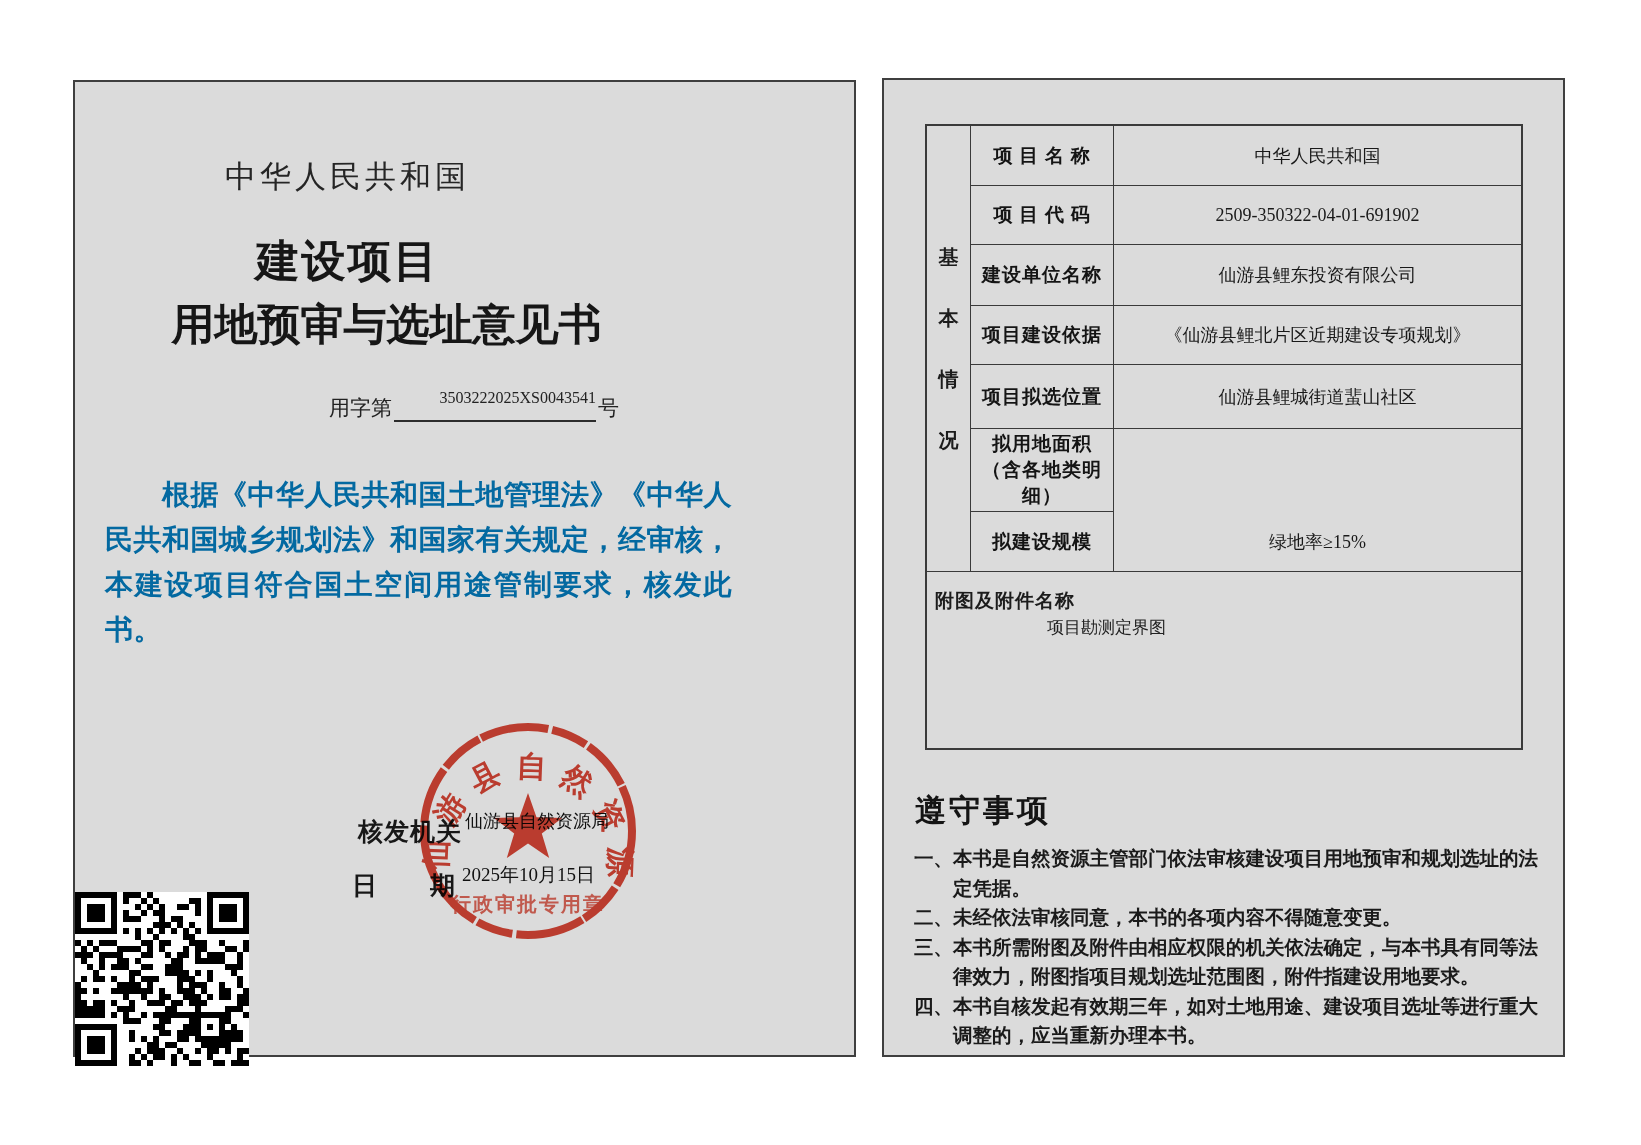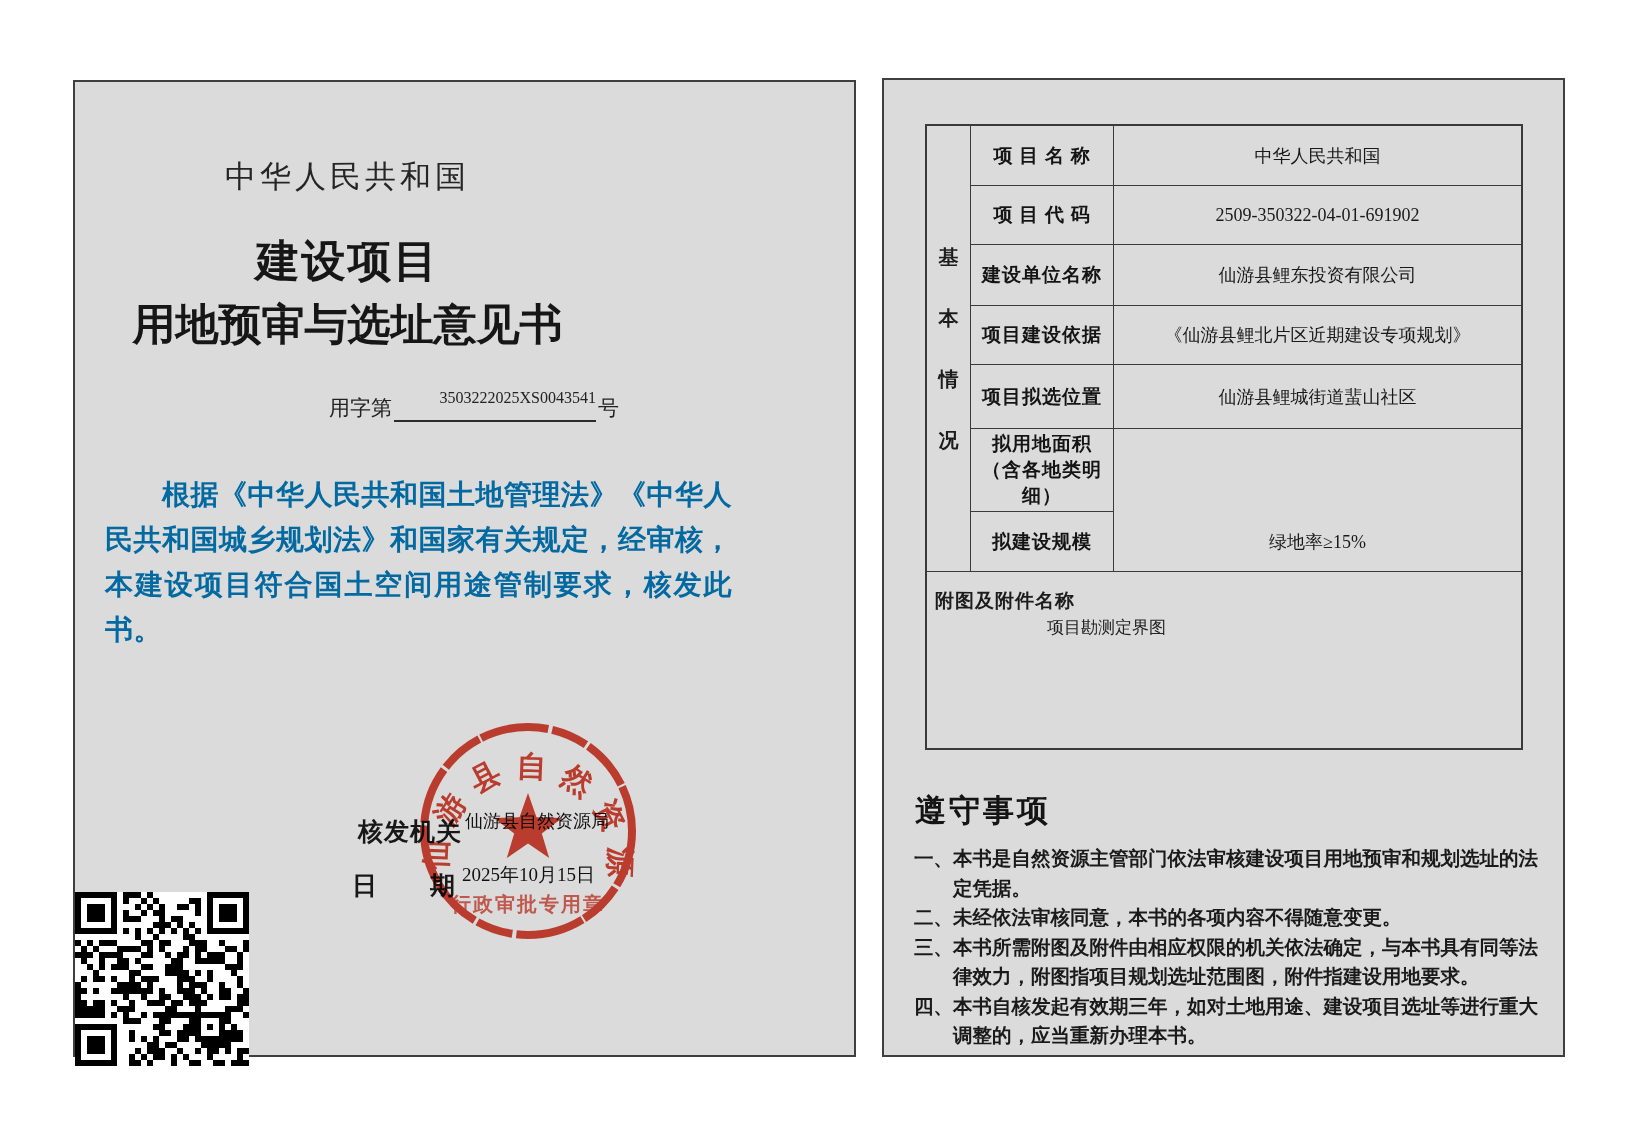--- a/index.html
+++ b/index.html
@@ -20,21 +20,21 @@
 
   .abs { position:absolute; }
 
   
   .country-title {
     left:0; top:74px; width:545px; text-align:center;
     font-size:31px; letter-spacing:4px; color:#252525;
   }
   .cert-title { left:0; width:545px; text-align:center; font-weight:bold; color:#161616; }
   .cert-title.l1 { top:150px; font-size:44px; letter-spacing:2px; }
-  .cert-title.l2 { top:214px; font-size:43px; letter-spacing:0px; }
+  .cert-title.l2 { top:214px; font-size:43px; letter-spacing:0px;margin-left:39px; }
 
   .docno-row {
     left:254px; top:304px; display:flex; align-items:flex-end;
     font-size:21px; color:#222;
   }
   .docno-line {
     display:inline-block; width:202px; height:36px; position:relative;
     border-bottom:2px solid #2c2c2c; margin:0 2px;
   }
   .docno-num {

